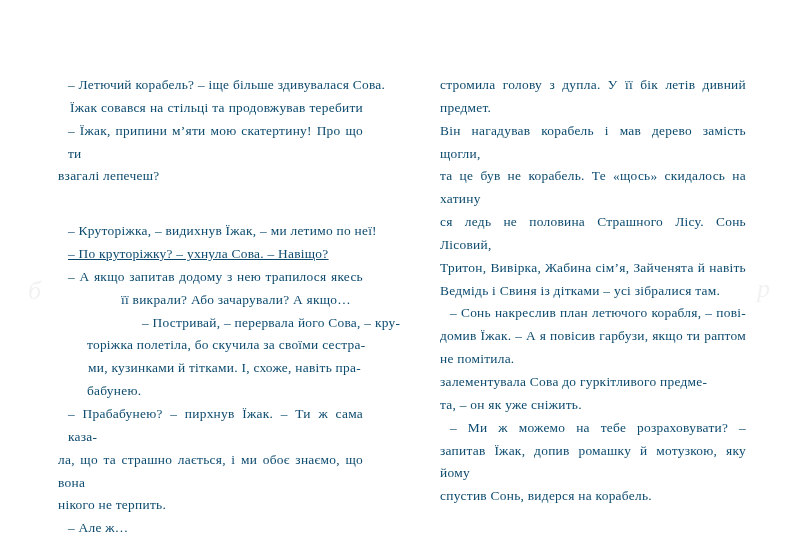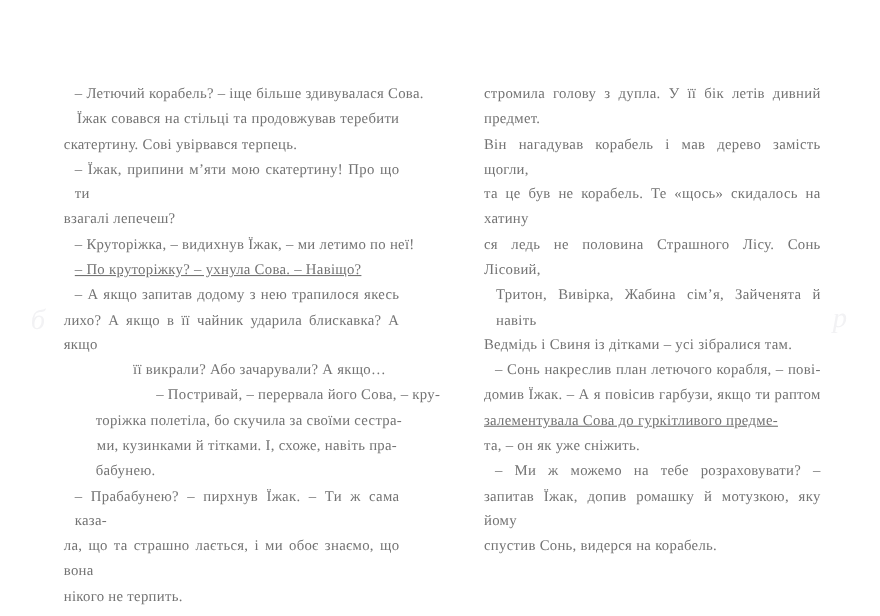--- a/index.html
+++ b/index.html
@@ -39,21 +39,21 @@
   .col {
     position: absolute;
     top: 0;
   }
   .col-left  { left: 58px;  width: 305px; }
   .col-right { left: 440px; width: 306px; }
 
   .line {
     font-size: 13.4px;
     line-height: 22.85px;
-    color: #737373;
+    color: #0c4a6e;
     white-space: pre;
     letter-spacing: 0.02em;
     text-rendering: optimizeLegibility;
   }
 
   
   .line.j {
     white-space: normal;
     text-align: justify;
     text-align-last: justify;
@@ -64,47 +64,46 @@
 
 <div class="page">
 
   <div class="watermark left">б</div>
   <div class="watermark right">р</div>
 
   <div class="columns">
     <div class="col col-left" id="col-left">
         <div class="line" style="padding-left: 10px;">– Летючий корабель? – іще більше здивувалася Сова.</div>
         <div class="line j" style="padding-left: 12px;">Їжак совався на стільці та продовжував теребити</div>
-        <div class="line" style="padding-left: 0px;">скатертину. Сові увірвався терпець.</div>
         <div class="line j" style="padding-left: 10px;">– Їжак, припини м’яти мою скатертину! Про що ти</div>
         <div class="line" style="padding-left: 0px;">взагалі лепечеш?</div>
-        <div class="line" style="padding-left: 10px;">– Круторіжка, – видихнув Їжак, – ми летимо по неї!</div>
+        <div class="line" style="padding-left: 10px; margin-top: 32px;">– Круторіжка, – видихнув Їжак, – ми летимо по неї!</div>
         <div class="line" style="padding-left: 10px; text-decoration: underline;">– По круторіжку? – ухнула Сова. – Навіщо?</div>
         <div class="line j" style="padding-left: 10px;">– А якщо запитав додому з нею трапилося якесь</div>
-        <div class="line j" style="padding-left: 0px;">лихо? А якщо в її чайник ударила блискавка? А якщо</div>
         <div class="line" style="padding-left: 63px;">її викрали? Або зачарували? А якщо…</div>
         <div class="line" style="padding-left: 84px;">– Постривай, – перервала його Сова, – кру-</div>
         <div class="line" style="padding-left: 29px;">торіжка полетіла, бо скучила за своїми сестра-</div>
         <div class="line" style="padding-left: 30px;">ми, кузинками й тітками. І, схоже, навіть пра-</div>
         <div class="line" style="padding-left: 29px;">бабунею.</div>
         <div class="line j" style="padding-left: 10px;">– Прабабунею? – пирхнув Їжак. – Ти ж сама каза-</div>
         <div class="line j" style="padding-left: 0px;">ла, що та страшно лається, і ми обоє знаємо, що вона</div>
         <div class="line" style="padding-left: 0px;">нікого не терпить.</div>
         <div class="line" style="padding-left: 10px;">– Але ж…</div>
       </div>
     <div class="col col-right" id="col-right">
         <div class="line j" style="padding-left: 0px;">стромила голову з дупла. У її бік летів дивний предмет.</div>
         <div class="line j" style="padding-left: 0px;">Він нагадував корабель і мав дерево замість щогли,</div>
         <div class="line j" style="padding-left: 0px;">та це був не корабель. Те «щось» скидалось на хатину</div>
         <div class="line j" style="padding-left: 0px;">ся ледь не половина Страшного Лісу. Сонь Лісовий,</div>
-        <div class="line j" style="padding-left: 0px; margin-left: 11px;">Тритон, Вивірка, Жабина сім’я, Зайченята й навіть</div>
+        <div class="line j" style="padding-left: 0px;">Тритон, Вивірка, Жабина сім’я, Зайченята й навіть</div>
         <div class="line" style="padding-left: 0px;">Ведмідь і Свиня із дітками – усі зібралися там.</div>
         <div class="line j" style="padding-left: 10px;">– Сонь накреслив план летючого корабля, – пові-</div>
         <div class="line j" style="padding-left: 0px;">домив Їжак. – А я повісив гарбузи, якщо ти раптом</div>
-        <div class="line" style="padding-left: 0px; text-decoration: underline;">залементувала Сова до гуркітливого предме-</div>
+        <div class="line" style="padding-left: 0px;">не помітила.</div>
+        <div class="line" style="padding-left: 0px;">залементувала Сова до гуркітливого предме-</div>
         <div class="line" style="padding-left: 0px; font-family: Liberation Serif, serif;">та, – он як уже сніжить.</div>
         <div class="line j" style="padding-left: 10px;">– Ми ж можемо на тебе розраховувати? –</div>
         <div class="line j" style="padding-left: 0px;">запитав Їжак, допив ромашку й мотузкою, яку йому</div>
         <div class="line" style="padding-left: 0px;">спустив Сонь, видерся на корабель.</div>
       </div>
   </div>
 
 </div>
 
 </body></html>

